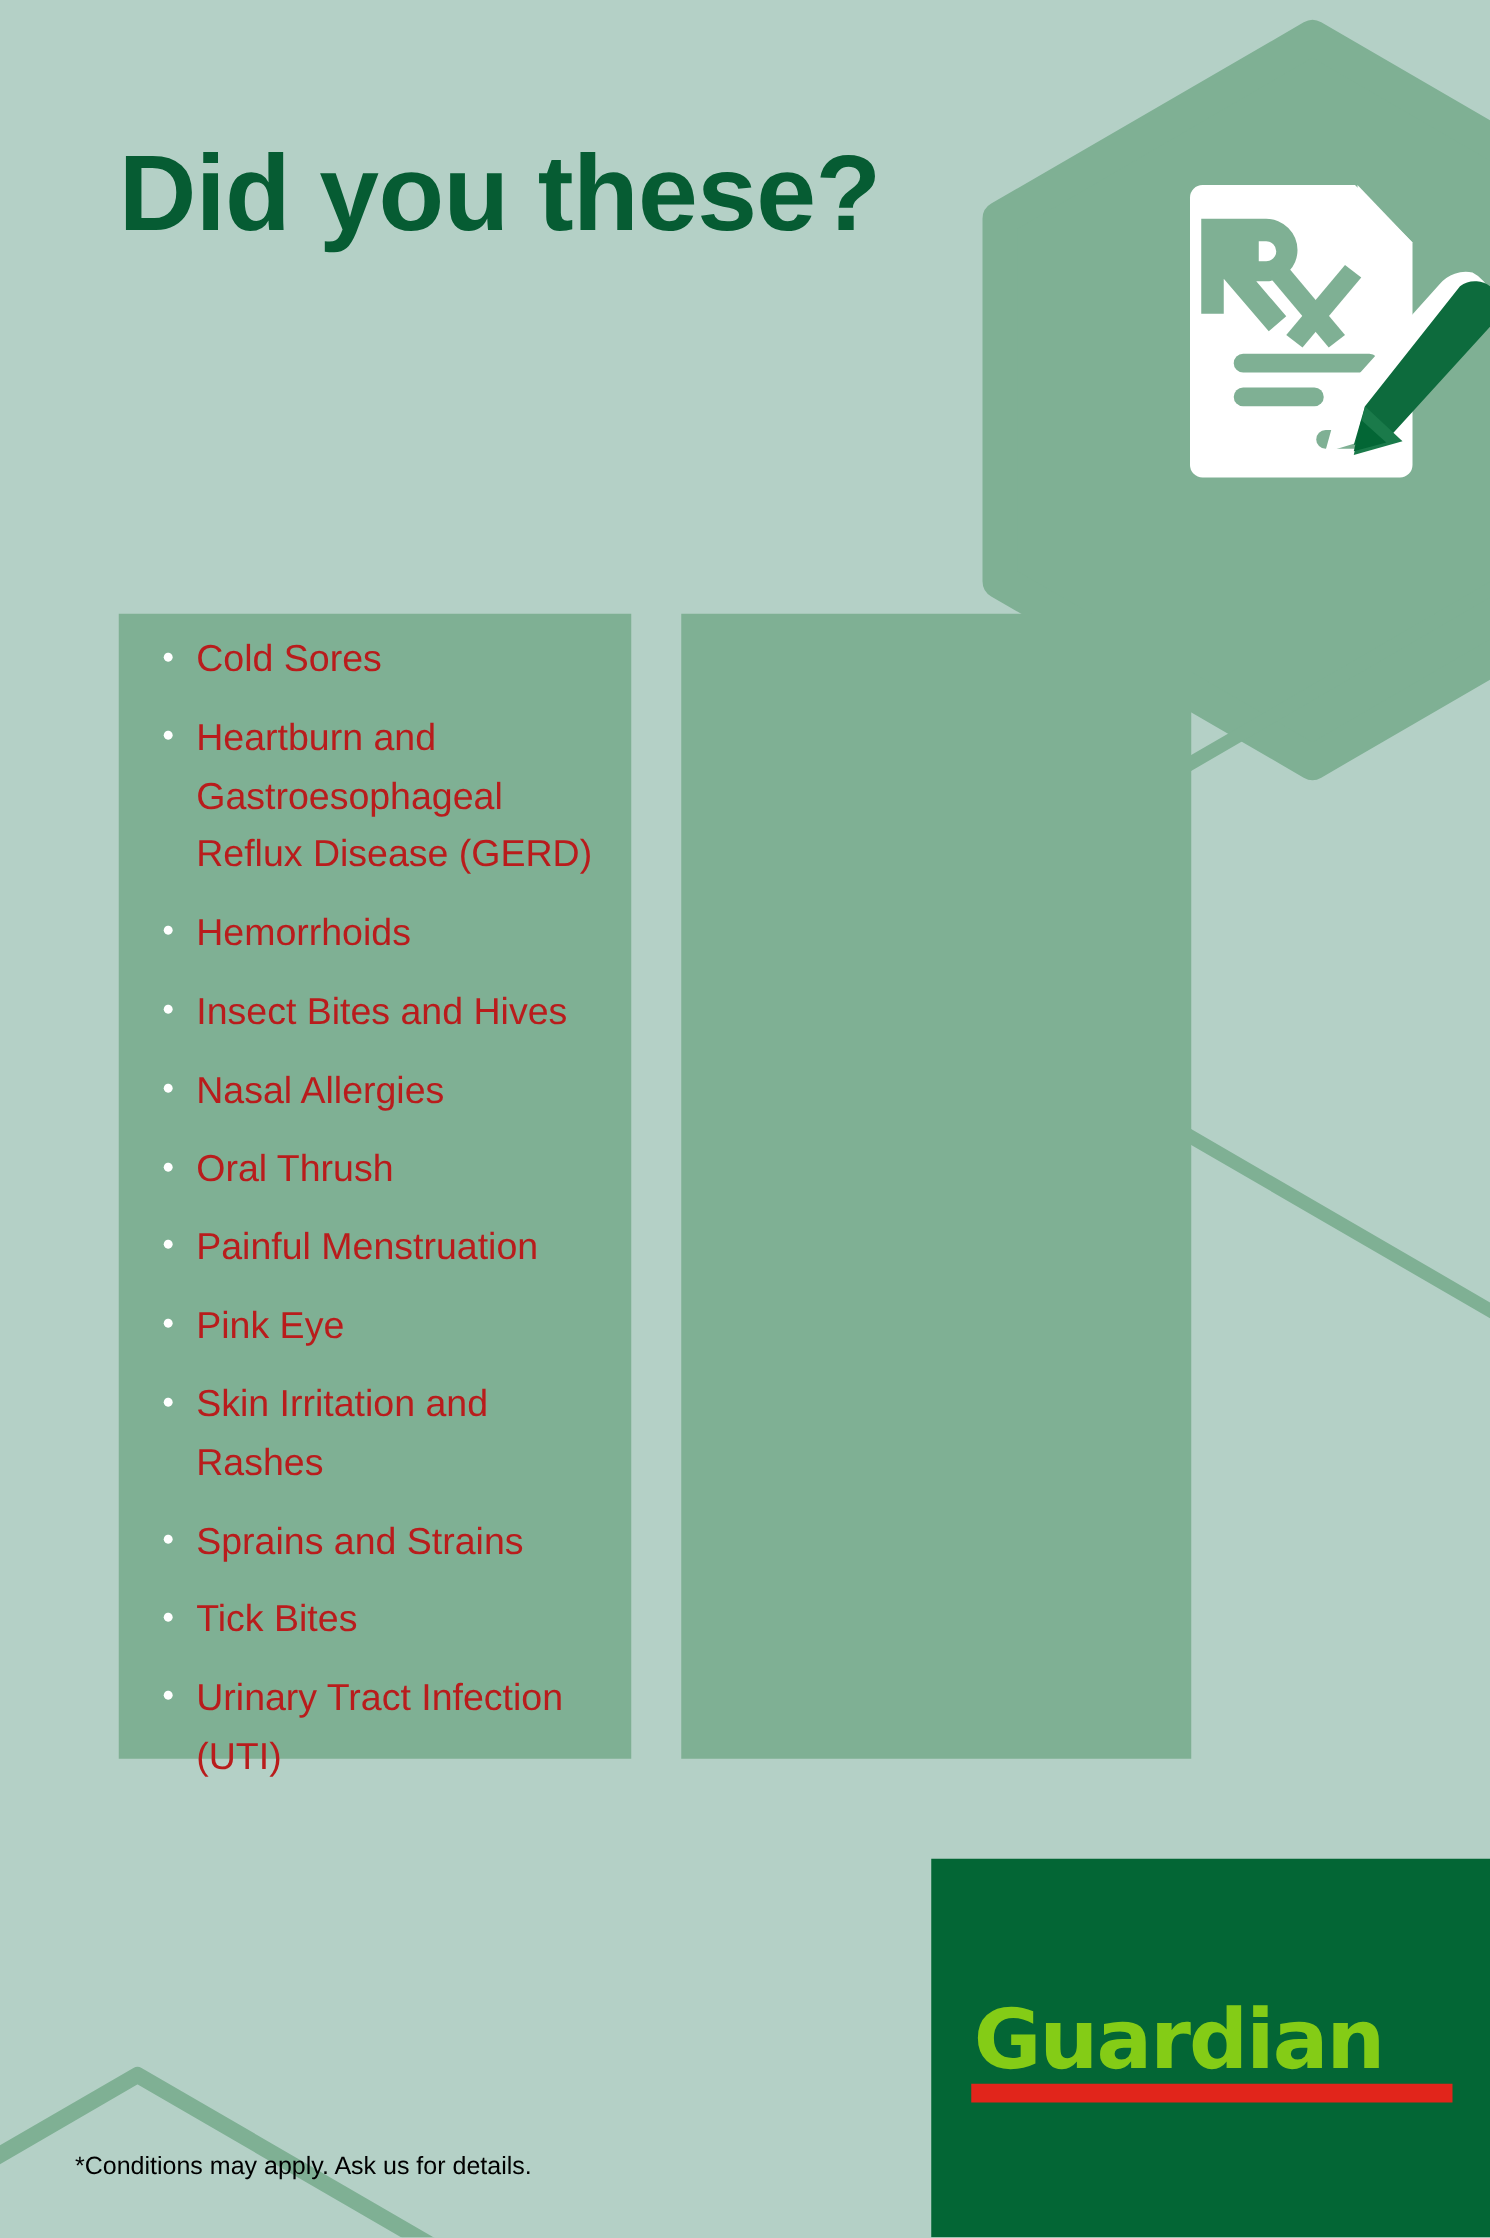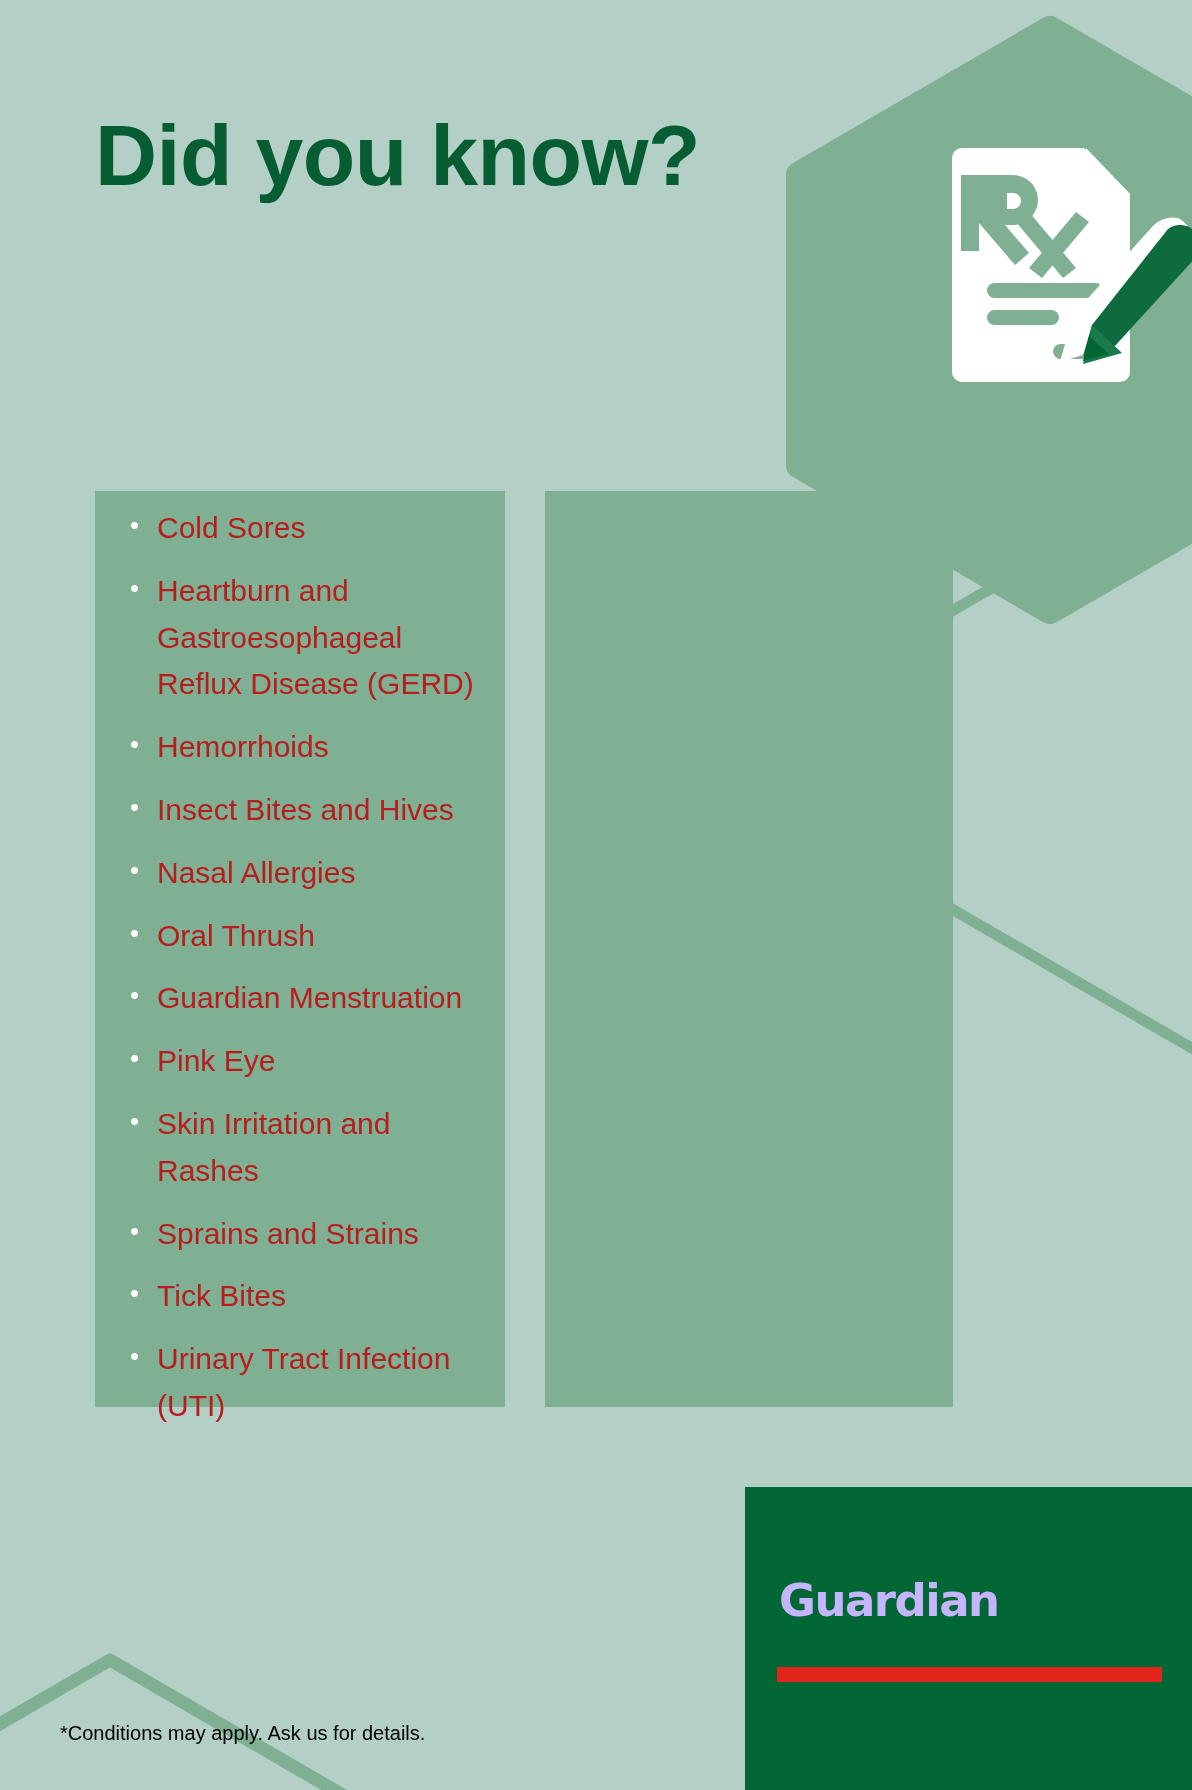--- a/index.html
+++ b/index.html
@@ -120,26 +120,26 @@
     top: 1487px;
     width: 447px;
     height: 303px;
     background: #036635;
     overflow: hidden;
   }
 
   #logo-wordmark {
     position: absolute;
     left: 34px;
-    top: 79px;
+    top: 110px;
     width: 380px;
     height: 70px;
-    color: #c4b5fd;
+    color: #84cc16;
     font-family: "DejaVu Sans", sans-serif;
-    font-size: 45px;
+    font-size: 66px;
     font-weight: 700;
     letter-spacing: -1.5px;
     line-height: 70px;
   }
 
   #logo-rule {
     position: absolute;
     left: 32px;
     top: 180px;
     width: 385px;
@@ -163,34 +163,34 @@
 
   <svg class="decor-layer" viewBox="0 0 1192 1790" width="1192" height="1790" aria-hidden="true">
 
     <path d="M1050 30 L1300 175 L1300 465 L1050 610 L800 465 L800 175 Z" fill="#7fb094" stroke="#7fb094" stroke-width="28" stroke-linejoin="round"></path>
 
     <path d="M1195 470 L1445 615 L1445 905 L1195 1050 L945 905 L945 615 Z" fill="none" stroke="#7fb094" stroke-width="11" stroke-linejoin="round"></path>
 
     <path d="M110 1660 L360 1805 L360 2095 L110 2240 L-140 2095 L-140 1805 Z" fill="none" stroke="#7fb094" stroke-width="13" stroke-linejoin="round"></path>
   </svg>
 
-  <h1 class="headline">Did you know?</h1>
+  <h1 class="headline">Did you these?</h1>
 
 
   <div class="panel" id="panel-left"></div>
   <div class="panel" id="panel-right"></div>
 
   <ul class="conditions">
     <li>Cold Sores</li>
     <li>Heartburn and Gastroesophageal Reflux Disease (GERD)</li>
     <li>Hemorrhoids</li>
     <li>Insect Bites and Hives</li>
     <li>Nasal Allergies</li>
     <li>Oral Thrush</li>
-    <li>Guardian Menstruation</li>
+    <li>Painful Menstruation</li>
     <li>Pink Eye</li>
     <li>Skin Irritation and Rashes</li>
     <li>Sprains and Strains</li>
     <li>Tick Bites</li>
     <li>Urinary Tract Infection (UTI)</li>
   </ul>
 
   <svg id="rx-group" viewBox="0 0 452 400" width="452" height="400" aria-hidden="true">
 
     <path fill="#ffffff" d="M222 128 h122 l46 46 v178 a10 10 0 0 1 -10 10 h-158 a10 10 0 0 1 -10 -10 v-214 a10 10 0 0 1 10 -10 z"></path>

